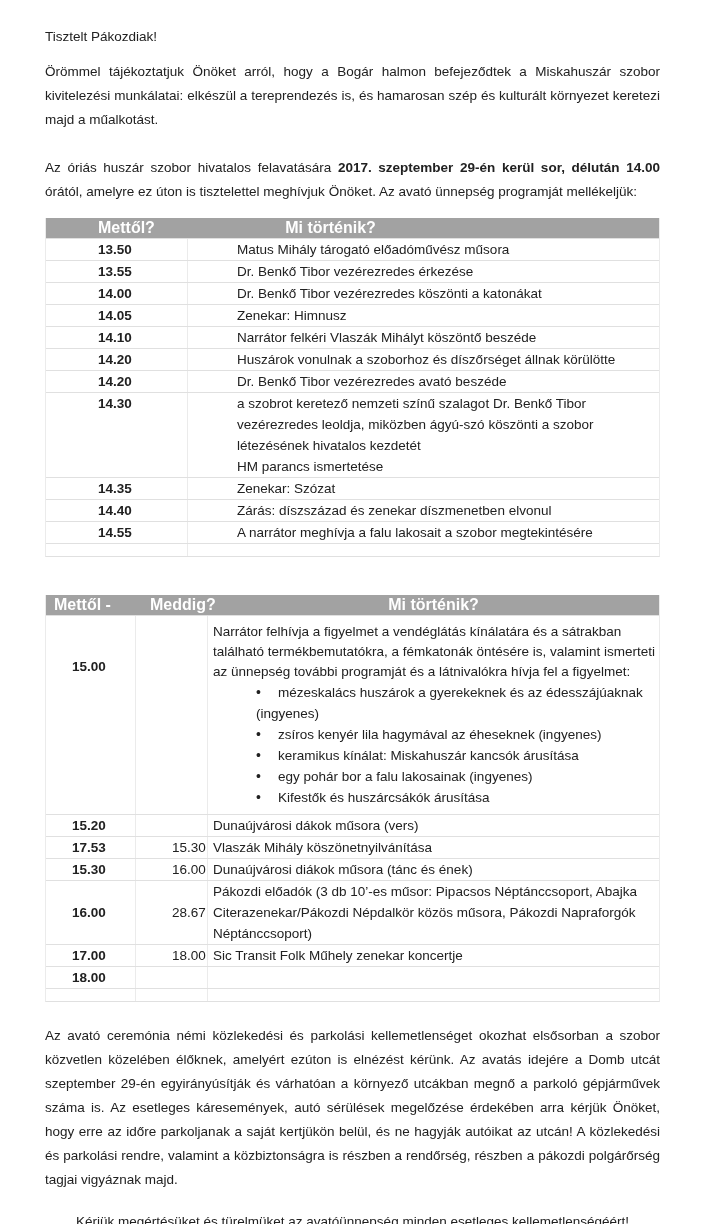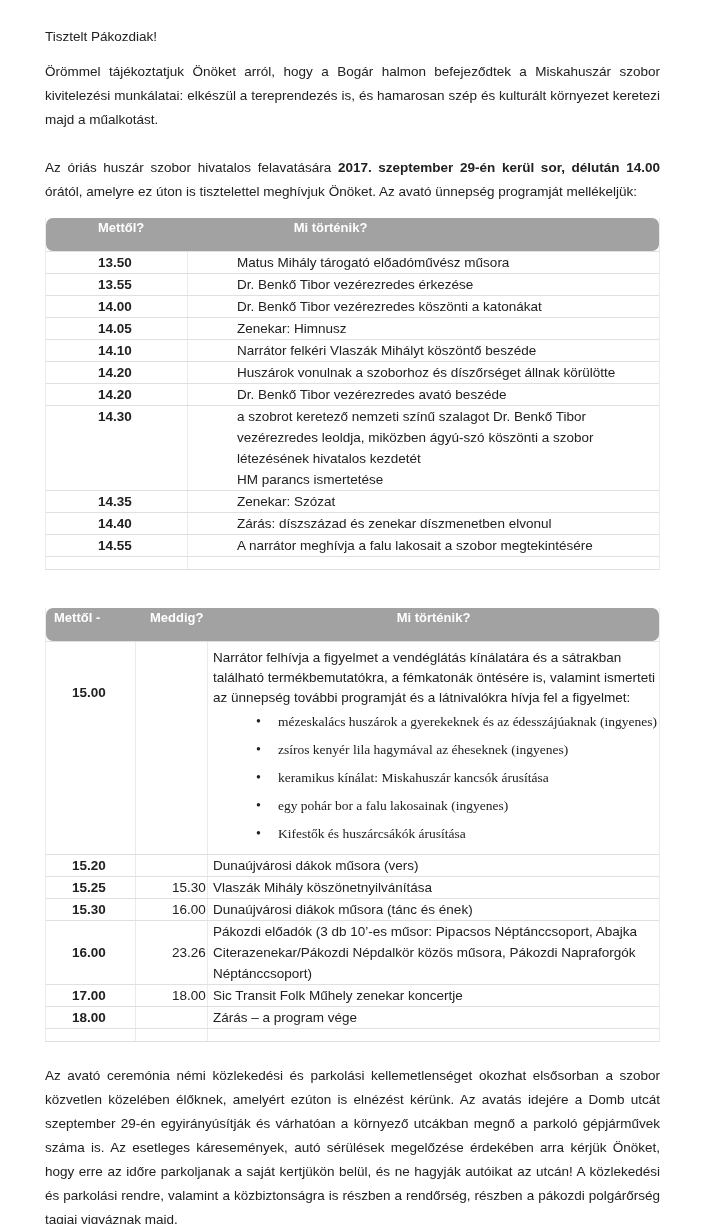--- a/index.html
+++ b/index.html
@@ -33,23 +33,22 @@
     border-left:1px solid var(--border-v);
     border-right:1px solid var(--border-v);
     border-bottom:1px solid var(--border-h);
     width:615px;
   }
   .thead{
     display:grid;
     background:var(--header-bg);
     color:var(--header-text);
     font-weight:bold;
-    height:33px;line-height:20px;
-    font-size:13px;
-    border-radius:7px;
+    height:20px;line-height:20px;
+    font-size:16px;
   }
   .t1 .thead{grid-template-columns:142px 285px 1fr;}
   .t2 .thead{grid-template-columns:90px 72px 1fr;}
   .th-from1{padding-left:52px;}
   .th-what1{text-align:center;}
   .th-from2{padding-left:8px;}
   .th-to2{padding-left:14px;}
   .th-what2{text-align:center;}
 
   .trow{
@@ -69,21 +68,21 @@
   .desc2{padding-left:5px;}
   .t2 .trow{align-items:center;}
   .t2 .trow .cell{align-self:stretch;}
   .t2 .trow .timewrap{display:flex;align-items:center;align-self:stretch;}
   .t2 .trow.top .timewrap{align-items:flex-start;}
   .t2 .trow.top .timewrap .t{padding-top:40px;}
   .t2 .trow.mid .timewrap{align-items:center;}
 
   .intro-text{line-height:20px;padding-top:6px;}
   ul.bullets{list-style:none;padding-left:43px;padding-bottom:6px;}
-  ul.bullets li{line-height:28px;font-family:Liberation Serif, serif;}
+  ul.bullets li{line-height:21px;}
   ul.bullets li::before{content:"•";display:inline-block;width:22px;font-size:14px;}
 
   .gap-between-tables{height:24px;}
 
   .closing-block{margin-top:22px;}
 </style>
 </head>
 <body>
 
 <div>
@@ -184,62 +183,61 @@
           <div class="cell time2a timewrap">
             <div class="t">15.20</div>
           </div>
           <div class="cell time2b timewrap">
             <div class="t"></div>
           </div>
           <div class="cell desc2">Dunaújvárosi dákok műsora (vers)</div>
         </div>
         <div class="trow mid">
           <div class="cell time2a timewrap">
-            <div class="t">15.25</div>
+            <div class="t">17.53</div>
           </div>
           <div class="cell time2b timewrap">
             <div class="t">15.30</div>
           </div>
           <div class="cell desc2">Vlaszák Mihály köszönetnyilvánítása</div>
         </div>
         <div class="trow mid">
           <div class="cell time2a timewrap">
             <div class="t">15.30</div>
           </div>
           <div class="cell time2b timewrap">
             <div class="t">16.00</div>
           </div>
           <div class="cell desc2">Dunaújvárosi diákok műsora (tánc és ének)</div>
         </div>
         <div class="trow mid">
           <div class="cell time2a timewrap">
             <div class="t">16.00</div>
           </div>
           <div class="cell time2b timewrap">
-            <div class="t">23.26</div>
+            <div class="t">28.67</div>
           </div>
           <div class="cell desc2">Pákozdi előadók (3 db 10’-es műsor: Pipacsos Néptánccsoport, Abajka Citerazenekar/Pákozdi Népdalkör közös műsora, Pákozdi Napraforgók Néptánccsoport)</div>
         </div>
         <div class="trow mid">
           <div class="cell time2a timewrap">
             <div class="t">17.00</div>
           </div>
           <div class="cell time2b timewrap">
             <div class="t">18.00</div>
           </div>
           <div class="cell desc2">Sic Transit Folk Műhely zenekar koncertje</div>
         </div>
         <div class="trow mid">
           <div class="cell time2a timewrap">
             <div class="t">18.00</div>
           </div>
           <div class="cell time2b timewrap">
             <div class="t"></div>
           </div>
-          <div class="cell desc2">Zárás – a program vége</div>
         </div>
         <div class="trow mid empty-row">
           <div class="cell time2a timewrap">
             <div class="t"></div>
           </div>
           <div class="cell time2b timewrap">
             <div class="t"></div>
           </div>
           <div class="cell desc2"></div>
         </div>

